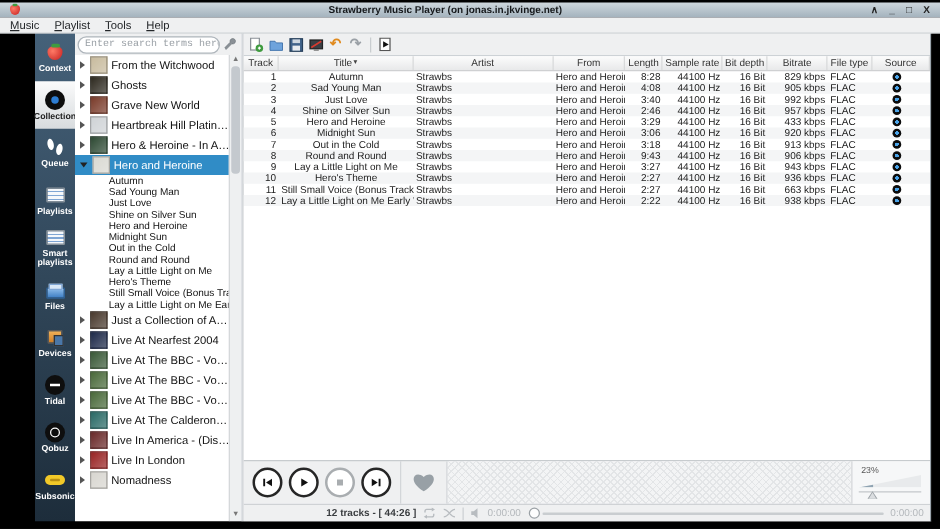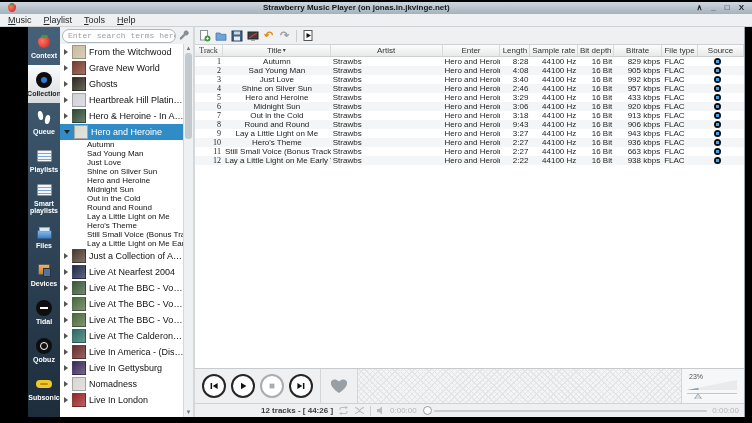--- a/index.html
+++ b/index.html
@@ -77,21 +77,21 @@
   .glyph{font-size:11px;line-height:11px;font-weight:bold;}
   .vsep{width:1px;height:12px;background:#c9cdd0;margin:0 2px;}
   .thead{height:11px;display:flex;background:linear-gradient(#fcfcfc,#e8e9ea);border-bottom:1px solid #cfd0d2;flex:0 0 auto;}
   .hcell{font-size:8px;color:#333;line-height:11px;border-right:1px solid #d8d9da;box-sizing:border-box;
          padding:0 2px;overflow:hidden;white-space:nowrap;text-align:center;display:flex;align-items:center;justify-content:center;gap:1px;}
   .sortmark{font-size:6px;color:#444;}
   .rows{flex:0 0 auto;}
   .prow{height:9px;display:flex;}
   .prow:nth-child(even){background:#f4f5f6;}
   .pcell{font-size:8px;line-height:9px;color:#1c1c1c;box-sizing:border-box;padding:0 2px;overflow:hidden;white-space:nowrap;}
-  .c0{width:28px;font-family:Liberation Serif, serif;}.c1{width:108px;text-align:center;}.c2{width:112px;}.c3{width:58px;}.c4{width:30px;}
+  .c0{width:28px;}.c1{width:108px;text-align:center;}.c2{width:112px;}.c3{width:58px;}.c4{width:30px;}
   .c5{width:48px;}.c6{width:36px;}.c7{width:48px;}.c8{width:36px;}.c9{width:46px;}
   .num{text-align:right;}
   .disc{display:inline-block;width:7px;height:7px;border-radius:50%;margin:1px 0 0 14px;
         background:radial-gradient(circle,#4aa3e8 0 30%,#0c0c0c 31% 100%);}
   .pl-empty{flex:1;background:#fff;}
   
   .controls{height:34px;background:#eff0f1;border-top:1px solid #c7cbce;display:flex;align-items:stretch;flex:0 0 auto;}
   .transport{display:flex;align-items:center;gap:5px;padding:0 7px;}
   .cbtn{width:24px;height:24px;border-radius:50%;background:#fff;border:2px solid #262626;box-sizing:border-box;
         display:flex;align-items:center;justify-content:center;}
@@ -208,27 +208,27 @@
       </div>
       <div class="tree-wrap">
         <div class="tree">
             <div class="album-row">
       <span class="tri"></span>
       <span class="art" style="background: linear-gradient(135deg, rgb(200, 187, 158), rgba(255, 255, 255, 0.35) 120%), rgb(200, 187, 158);"></span>
       <span class="alabel">From the Witchwood</span>
     </div>
             <div class="album-row">
       <span class="tri"></span>
+      <span class="art" style="background: linear-gradient(135deg, rgb(46, 42, 32), rgba(255, 255, 255, 0.35) 120%), rgb(46, 42, 32);"></span>
+      <span class="alabel">Ghosts</span>
+    </div>
+            <div class="album-row">
+      <span class="tri"></span>
       <span class="art" style="background: linear-gradient(135deg, rgb(122, 59, 42), rgba(255, 255, 255, 0.35) 120%), rgb(122, 59, 42);"></span>
       <span class="alabel">Grave New World</span>
-    </div>
-            <div class="album-row">
-      <span class="tri"></span>
-      <span class="art" style="background: linear-gradient(135deg, rgb(46, 42, 32), rgba(255, 255, 255, 0.35) 120%), rgb(46, 42, 32);"></span>
-      <span class="alabel">Ghosts</span>
     </div>
             <div class="album-row">
       <span class="tri"></span>
       <span class="art" style="background: linear-gradient(135deg, rgb(207, 211, 214), rgba(255, 255, 255, 0.35) 120%), rgb(207, 211, 214);"></span>
       <span class="alabel">Heartbreak Hill Platinum Edit...</span>
     </div>
             <div class="album-row">
       <span class="tri"></span>
       <span class="art" style="background: linear-gradient(135deg, rgb(46, 74, 52), rgba(255, 255, 255, 0.35) 120%), rgb(46, 74, 52);"></span>
       <span class="alabel">Hero &amp; Heroine - In Ascencia</span>
@@ -280,32 +280,27 @@
       <span class="art" style="background: linear-gradient(135deg, rgb(42, 106, 102), rgba(255, 255, 255, 0.35) 120%), rgb(42, 106, 102);"></span>
       <span class="alabel">Live At The Calderone, New ...</span>
     </div>
             <div class="album-row">
       <span class="tri"></span>
       <span class="art" style="background: linear-gradient(135deg, rgb(106, 42, 42), rgba(255, 255, 255, 0.35) 120%), rgb(106, 42, 42);"></span>
       <span class="alabel">Live In America - (Disc 1)</span>
     </div>
             <div class="album-row">
       <span class="tri"></span>
-      <span class="art" style="background: linear-gradient(135deg, rgb(58, 42, 90), rgba(255, 255, 255, 0.35) 120%), rgb(58, 42, 90);"></span>
-      <span class="alabel">Live In Gettysburg</span>
+      <span class="art" style="background: linear-gradient(135deg, rgb(153, 36, 36), rgba(255, 255, 255, 0.35) 120%), rgb(153, 36, 36);"></span>
+      <span class="alabel">Live In London</span>
     </div>
             <div class="album-row">
       <span class="tri"></span>
       <span class="art" style="background: linear-gradient(135deg, rgb(216, 214, 208), rgba(255, 255, 255, 0.35) 120%), rgb(216, 214, 208);"></span>
       <span class="alabel">Nomadness</span>
-    </div>
-            <div class="album-row">
-      <span class="tri"></span>
-      <span class="art" style="background: linear-gradient(135deg, rgb(153, 36, 36), rgba(255, 255, 255, 0.35) 120%), rgb(153, 36, 36);"></span>
-      <span class="alabel">Live In London</span>
     </div>
           </div>
         <div class="tree-scroll">
           <div class="ts-arrow" style="top:1px">▲</div>
           <div class="ts-thumb"></div>
           <div class="ts-arrow" style="bottom:1px">▼</div>
         </div>
       </div>
     </div>
 
@@ -350,21 +345,21 @@
             <rect x="1" y="0.5" width="8" height="10" fill="#fff" stroke="#555"></rect>
             <path d="M3.5 3 L8 5.5 L3.5 8 Z" fill="#111"></path>
           </svg>
         </div>
       </div>
 
       <div class="thead">
           <div class="hcell c0">Track</div>
           <div class="hcell c1">Title<span class="sortmark">▾</span></div>
           <div class="hcell c2">Artist</div>
-          <div class="hcell c3">Enter</div>
+          <div class="hcell c3">From</div>
           <div class="hcell c4">Length</div>
           <div class="hcell c5">Sample rate</div>
           <div class="hcell c6">Bit depth</div>
           <div class="hcell c7">Bitrate</div>
           <div class="hcell c8">File type</div>
           <div class="hcell c9">Source</div>
         </div>
       <div class="rows">
           <div class="prow">
       <div class="pcell c0 num">1</div>

